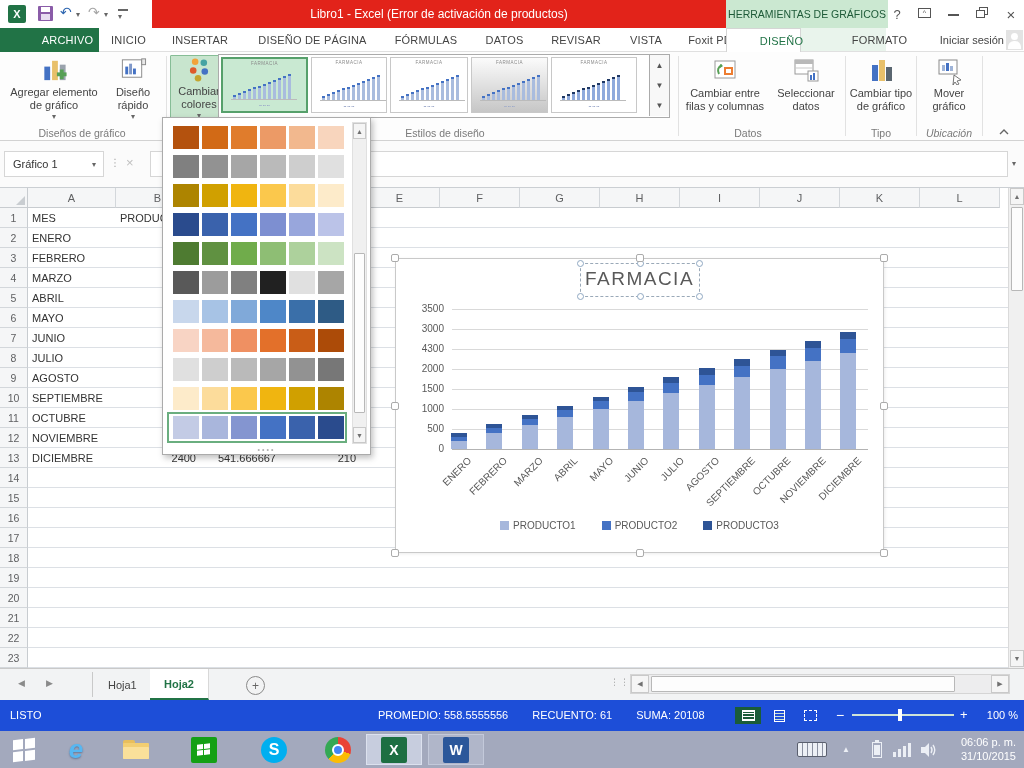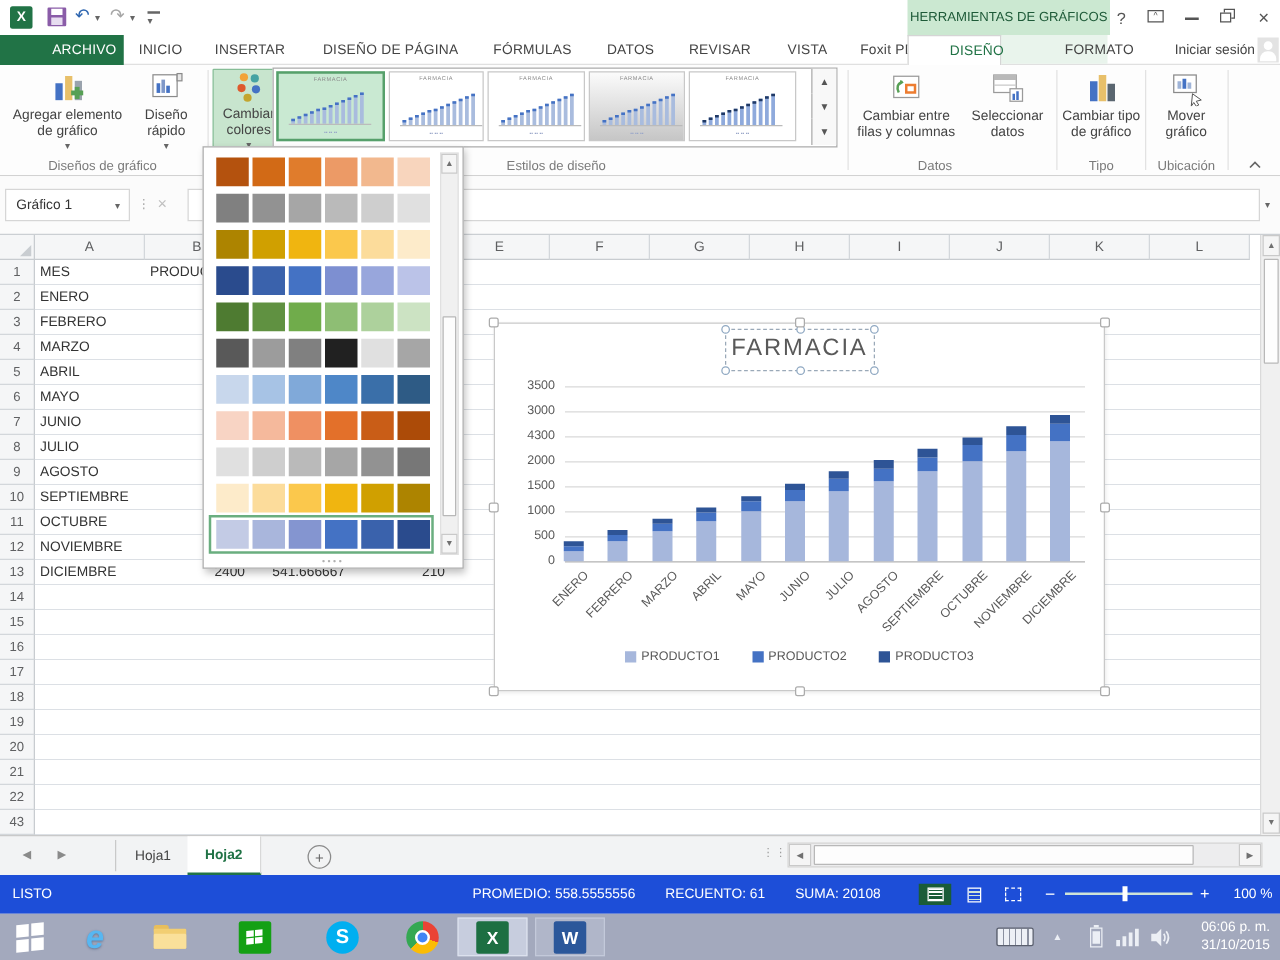--- a/index.html
+++ b/index.html
@@ -102,20 +102,21 @@
       <div class="abs" style="left:3px;top:1px;width:9px;height:5px;background:#fff;"></div>
       <div class="abs" style="left:3px;top:8px;width:9px;height:6px;background:#E7DDF0;"></div>
     </div>
     <div class="abs" style="left:60px;top:4px;font-size:14px;color:#2E66B0;">↶</div>
     <div class="abs caret" style="left:76px;top:10px;">▾</div>
     <div class="abs" style="left:88px;top:4px;font-size:14px;color:#A6A6A6;">↷</div>
     <div class="abs caret" style="left:104px;top:10px;">▾</div>
     <div class="abs" style="left:118px;top:9px;width:10px;height:2px;background:#666;"></div>
     <div class="abs caret" style="left:118px;top:12px;">▾</div>
 
+    <div class="abs ctr title-red">Libro1 -  Excel (Error de activación de productos)</div>
     <div class="abs ctr ctx-strip">HERRAMIENTAS DE GRÁFICOS</div>
 
     <div class="abs ctr winbtn" style="left:888px;">?</div>
     <div class="abs winbtn" style="left:918px;top:8px;width:13px;height:10px;border:1px solid #555;box-sizing:border-box;text-align:center;line-height:7px;font-size:7px;">^</div>
     <div class="abs" style="left:948px;top:14px;width:11px;height:2px;background:#555;"></div>
     <div class="abs" style="left:976px;top:7px;width:12px;height:11px;">
       <div class="abs" style="left:3px;top:0;width:9px;height:8px;border:1px solid #555;box-sizing:border-box;background:#fff;"></div>
       <div class="abs" style="left:0;top:3px;width:9px;height:8px;border:1px solid #555;box-sizing:border-box;background:#fff;"></div>
     </div>
     <div class="abs ctr winbtn" style="left:1002px;font-size:15px;">×</div>
@@ -441,21 +442,21 @@
       <svg width="30" height="30" viewBox="0 0 30 30">
         <rect x="5" y="5" width="18" height="14" fill="#fff" stroke="#8A8A8A"></rect>
         <rect x="8" y="10" width="3" height="6" fill="#9FB4D8"></rect>
         <rect x="12" y="8" width="3" height="8" fill="#4472C4"></rect>
         <rect x="16" y="11" width="3" height="5" fill="#9FB4D8"></rect>
         <path d="M20 20 l7 5 -4 1 2 3 -2 1 -2 -3 -2 3z" fill="#fff" stroke="#555" stroke-width="0.8"></path>
       </svg>
       <div class="lbl multiline">Mover
 gráfico</div>
     </div>
-    <div class="glabel" style="left:920px;width:58px;">Ubicación</div>
+    <div class="glabel" style="left:920px;width:58px;font-style:italic;">Ubicación</div>
     <div class="rsep" style="left:982px;"></div>
 
     <svg class="abs" style="left:998px;top:76px;" width="12" height="8" viewBox="0 0 12 8">
       <path d="M2 6 L6 2 L10 6" stroke="#666" fill="none" stroke-width="1.4"></path>
     </svg>
   </div>
 
   <div class="abs fxrow">
     <div class="namebox">
       <span>Gráfico 1</span>
@@ -498,21 +499,21 @@
       <div class="rowhdr" style="top: 448px;">13</div>
       <div class="rowhdr" style="top: 468px;">14</div>
       <div class="rowhdr" style="top: 488px;">15</div>
       <div class="rowhdr" style="top: 508px;">16</div>
       <div class="rowhdr" style="top: 528px;">17</div>
       <div class="rowhdr" style="top: 548px;">18</div>
       <div class="rowhdr" style="top: 568px;">19</div>
       <div class="rowhdr" style="top: 588px;">20</div>
       <div class="rowhdr" style="top: 608px;">21</div>
       <div class="rowhdr" style="top: 628px;">22</div>
-      <div class="rowhdr" style="top: 648px;">43</div>
+      <div class="rowhdr" style="top: 648px;">23</div>
       <div class="vline" style="left: 116px;"></div>
       <div class="vline" style="left: 200px;"></div>
       <div class="vline" style="left: 280px;"></div>
       <div class="vline" style="left: 360px;"></div>
       <div class="vline" style="left: 440px;"></div>
       <div class="vline" style="left: 520px;"></div>
       <div class="vline" style="left: 600px;"></div>
       <div class="vline" style="left: 680px;"></div>
       <div class="vline" style="left: 760px;"></div>
       <div class="vline" style="left: 840px;"></div>

